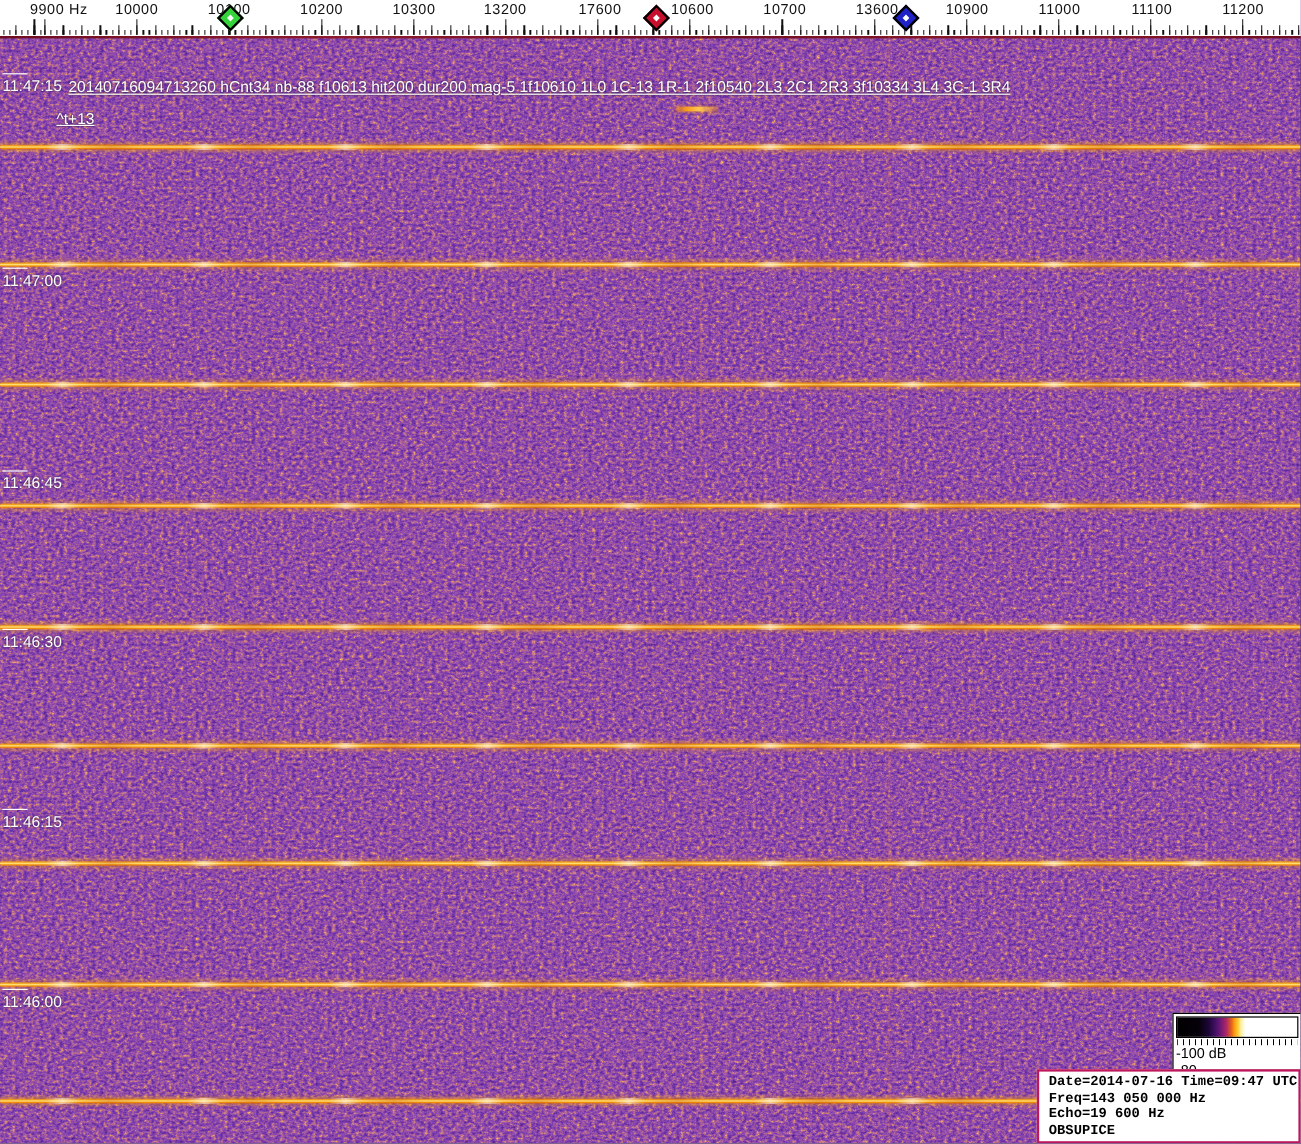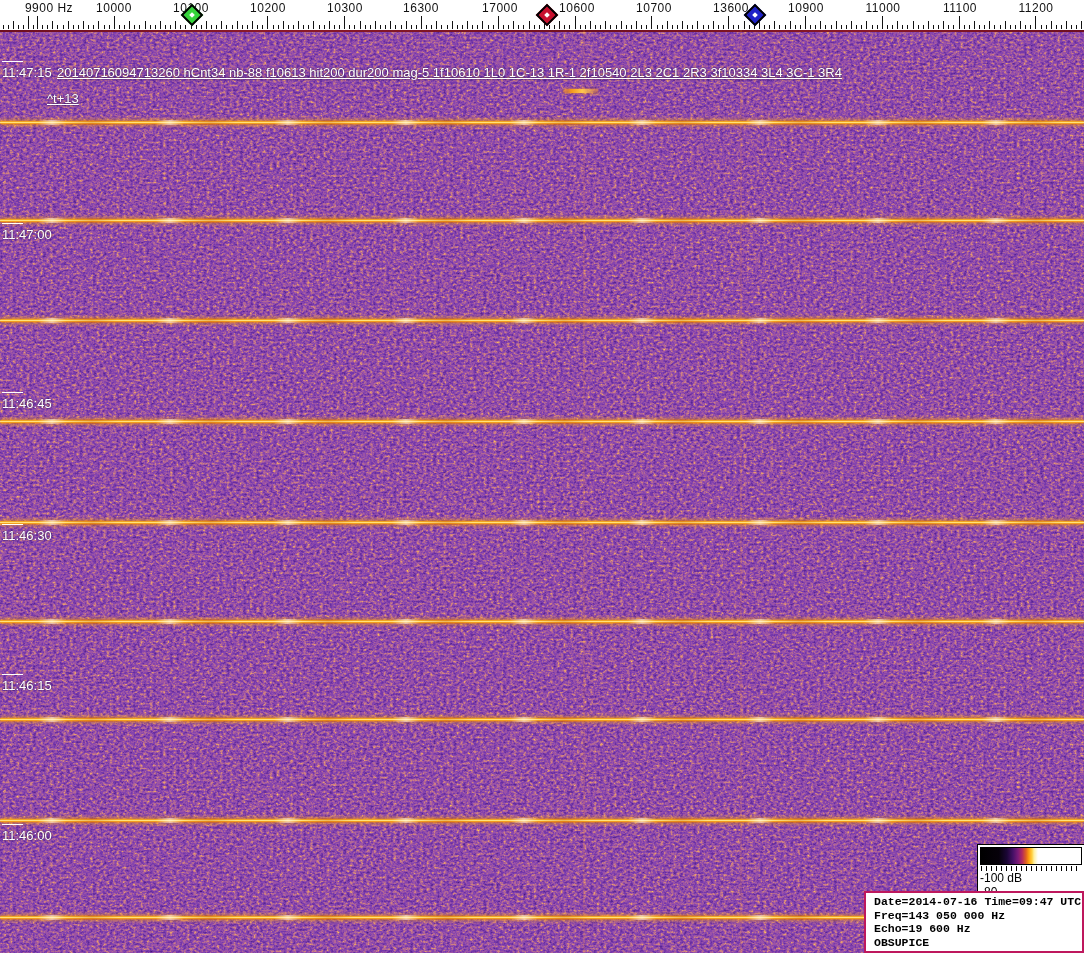--- a/index.html
+++ b/index.html
@@ -75,22 +75,22 @@
 <body>
 
 <div class="screen">
 
   <div class="ruler">
     <span class="flabel f0">9900 Hz</span>
     <span class="flabel f1">10000</span>
     <span class="flabel f2">10100</span>
     <span class="flabel f3">10200</span>
     <span class="flabel f4">10300</span>
-    <span class="flabel f5">16300</span>
-    <span class="flabel f6">17000</span>
+    <span class="flabel f5">13200</span>
+    <span class="flabel f6">17600</span>
     <span class="flabel f7">10600</span>
     <span class="flabel f8">10700</span>
     <span class="flabel f9">13600</span>
     <span class="flabel f10">10900</span>
     <span class="flabel f11">11000</span>
     <span class="flabel f12">11100</span>
     <span class="flabel f13">11200</span>
     <div class="ticks fine"></div>
     <div class="ticks med"></div>
     <div class="ticks maj"></div>

